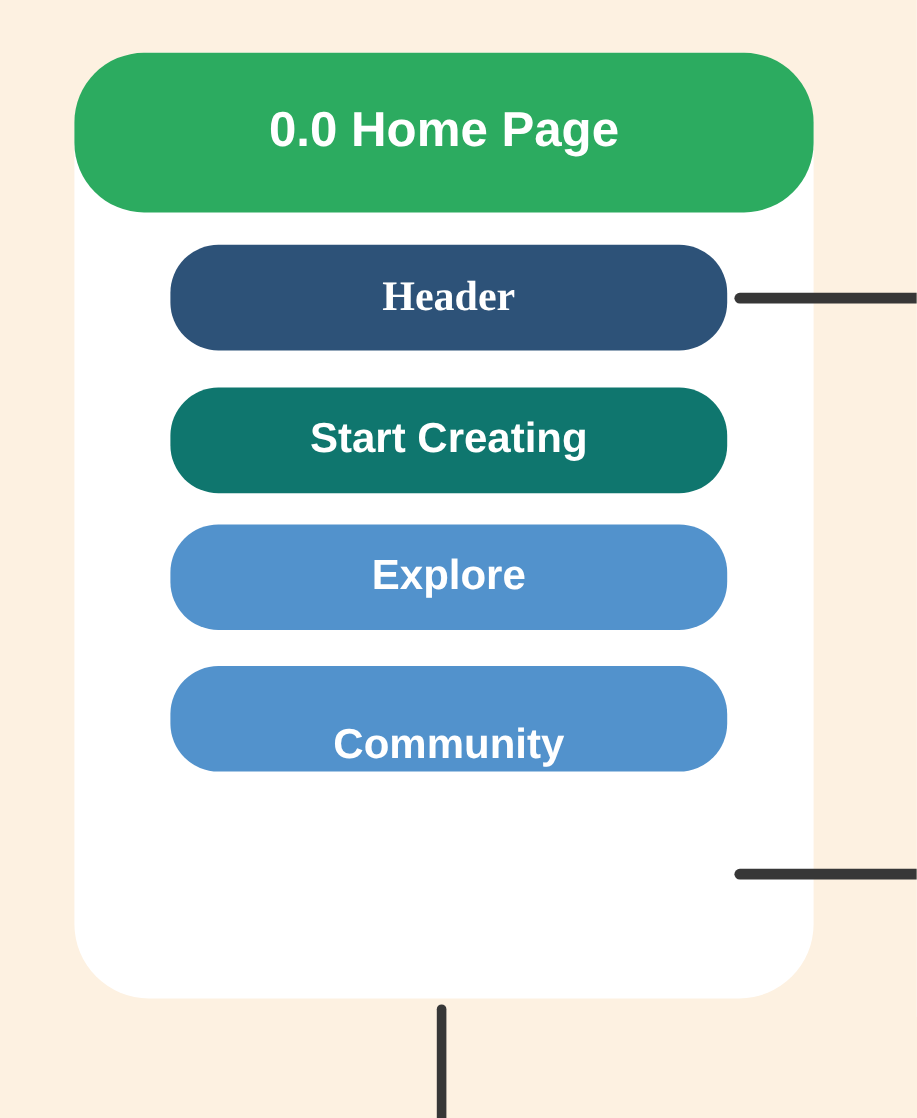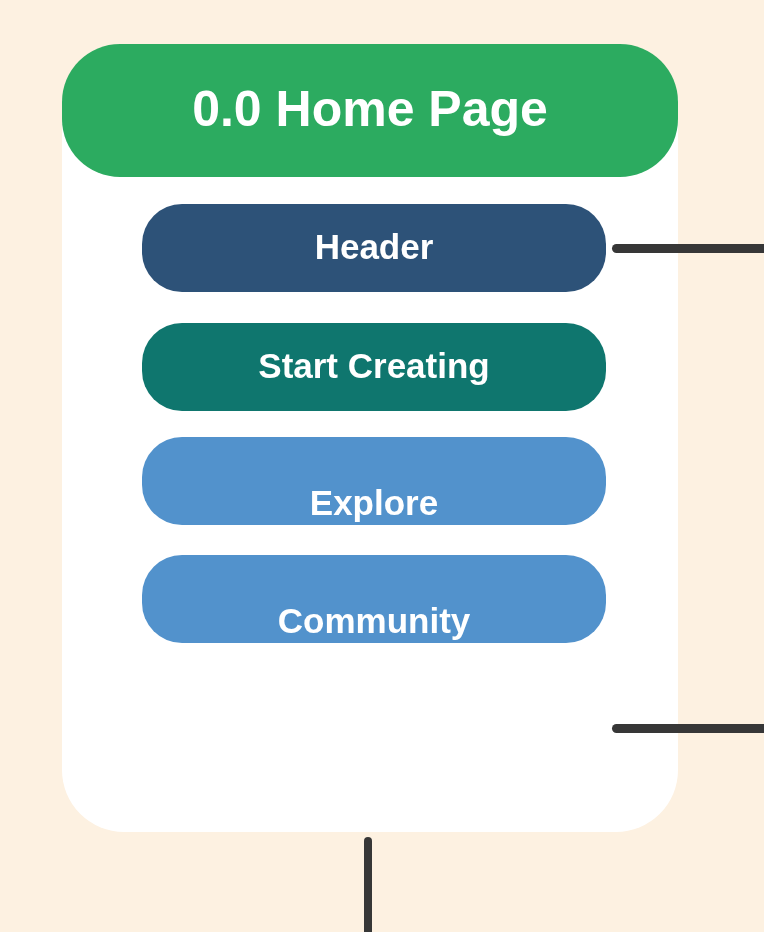--- a/index.html
+++ b/index.html
@@ -30,46 +30,46 @@
     width: 616px;
     height: 133px;
     background: #2cab60;
     border-radius: 58px;
     display: flex;
     align-items: center;
     justify-content: center;
   }
   .title-pill .title-text {
     color: #ffffff;
-    font-size: 50px;
+    font-size: 41px;
     font-weight: bold;
     letter-spacing: 0px;
     padding-bottom: 4px;
   }
   .node-pill {
     position: absolute;
     left: 142px;
     width: 464px;
     height: 88px;
     border-radius: 40px;
     display: flex;
     align-items: center;
     justify-content: center;
   }
   .node-pill .node-text {
     color: #ffffff;
     font-size: 35px;
     font-weight: bold;
     padding-bottom: 2px;
   }
-  .pill-dark  { background: #2d5278; }
+  .pill-dark  { background: #2d5278; font-family: Liberation Serif, serif; }
   .pill-light { background: #5292cc; }
   .pill-header        { top: 204px; }
   .pill-start-creating{ top: 323px; }
-  .pill-explore       { top: 437px; align-items: flex-end; }
+  .pill-explore       { top: 437px; }
   .pill-community     { top: 555px; }
   .pill-menu-bar      { top: 685px; }
   .connector {
     position: absolute;
     background: #373737;
   }
   .connector-h {
     left: 612px;
     width: 152px;
     height: 9px;

